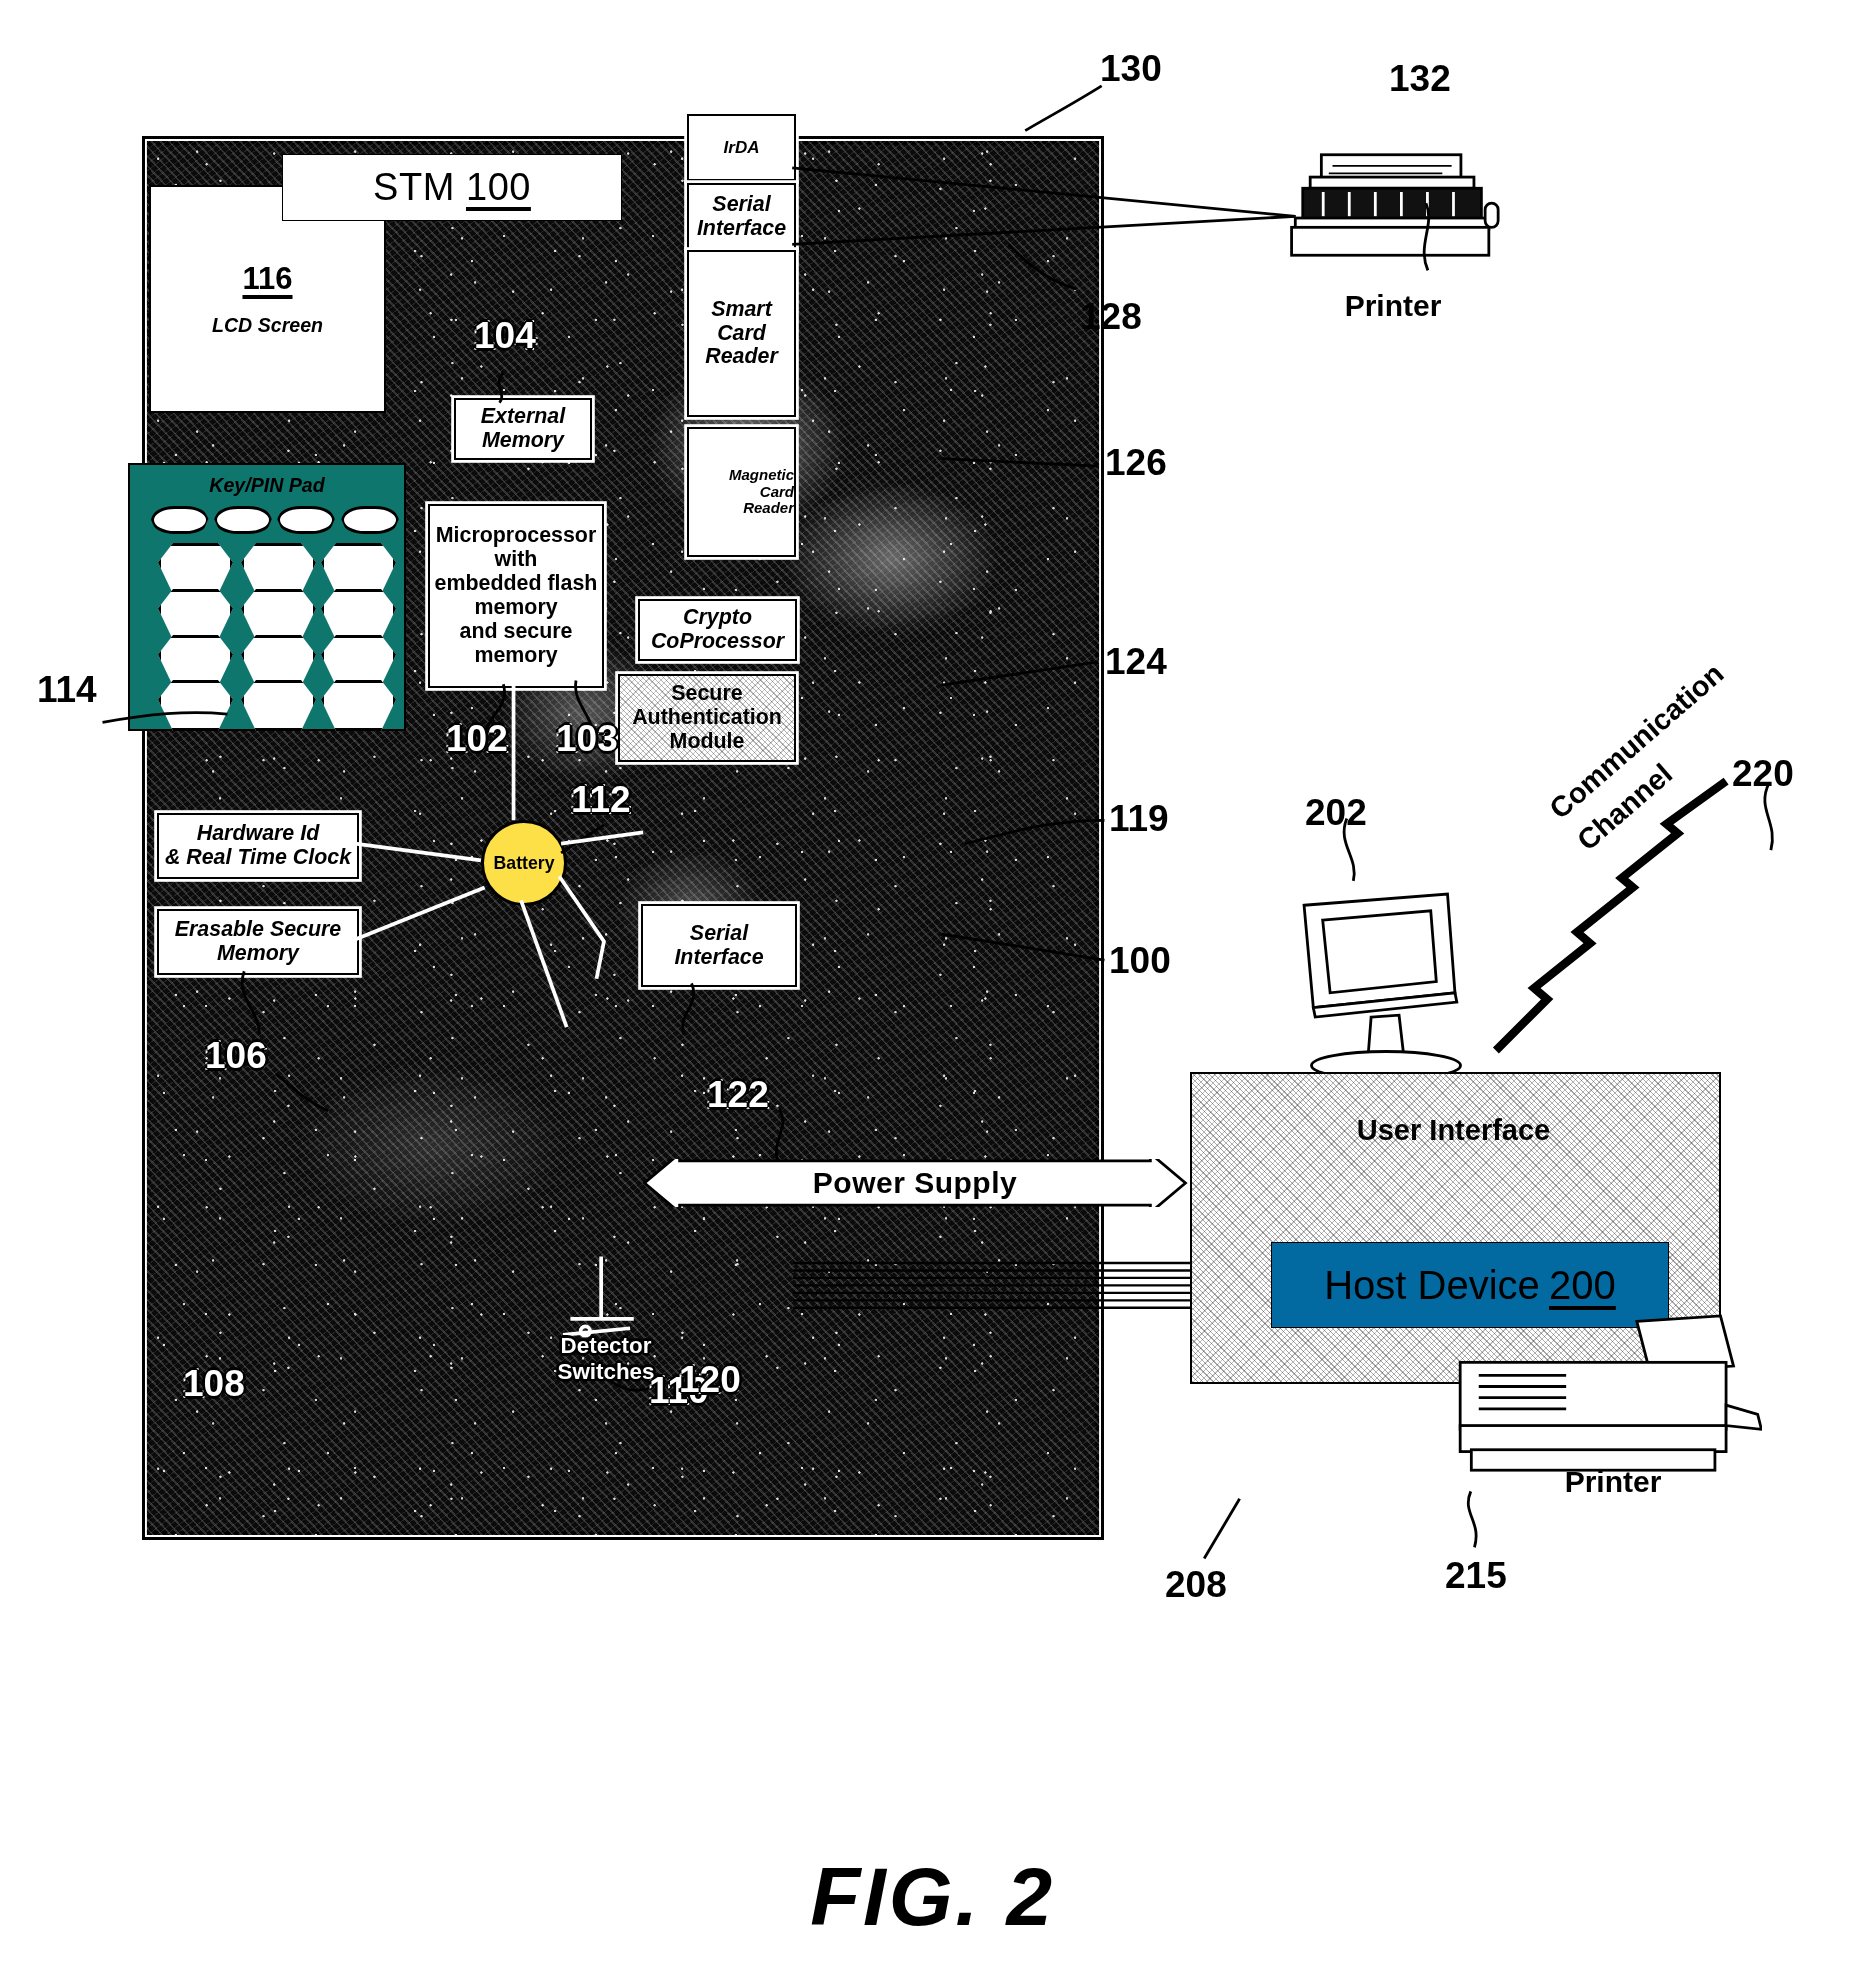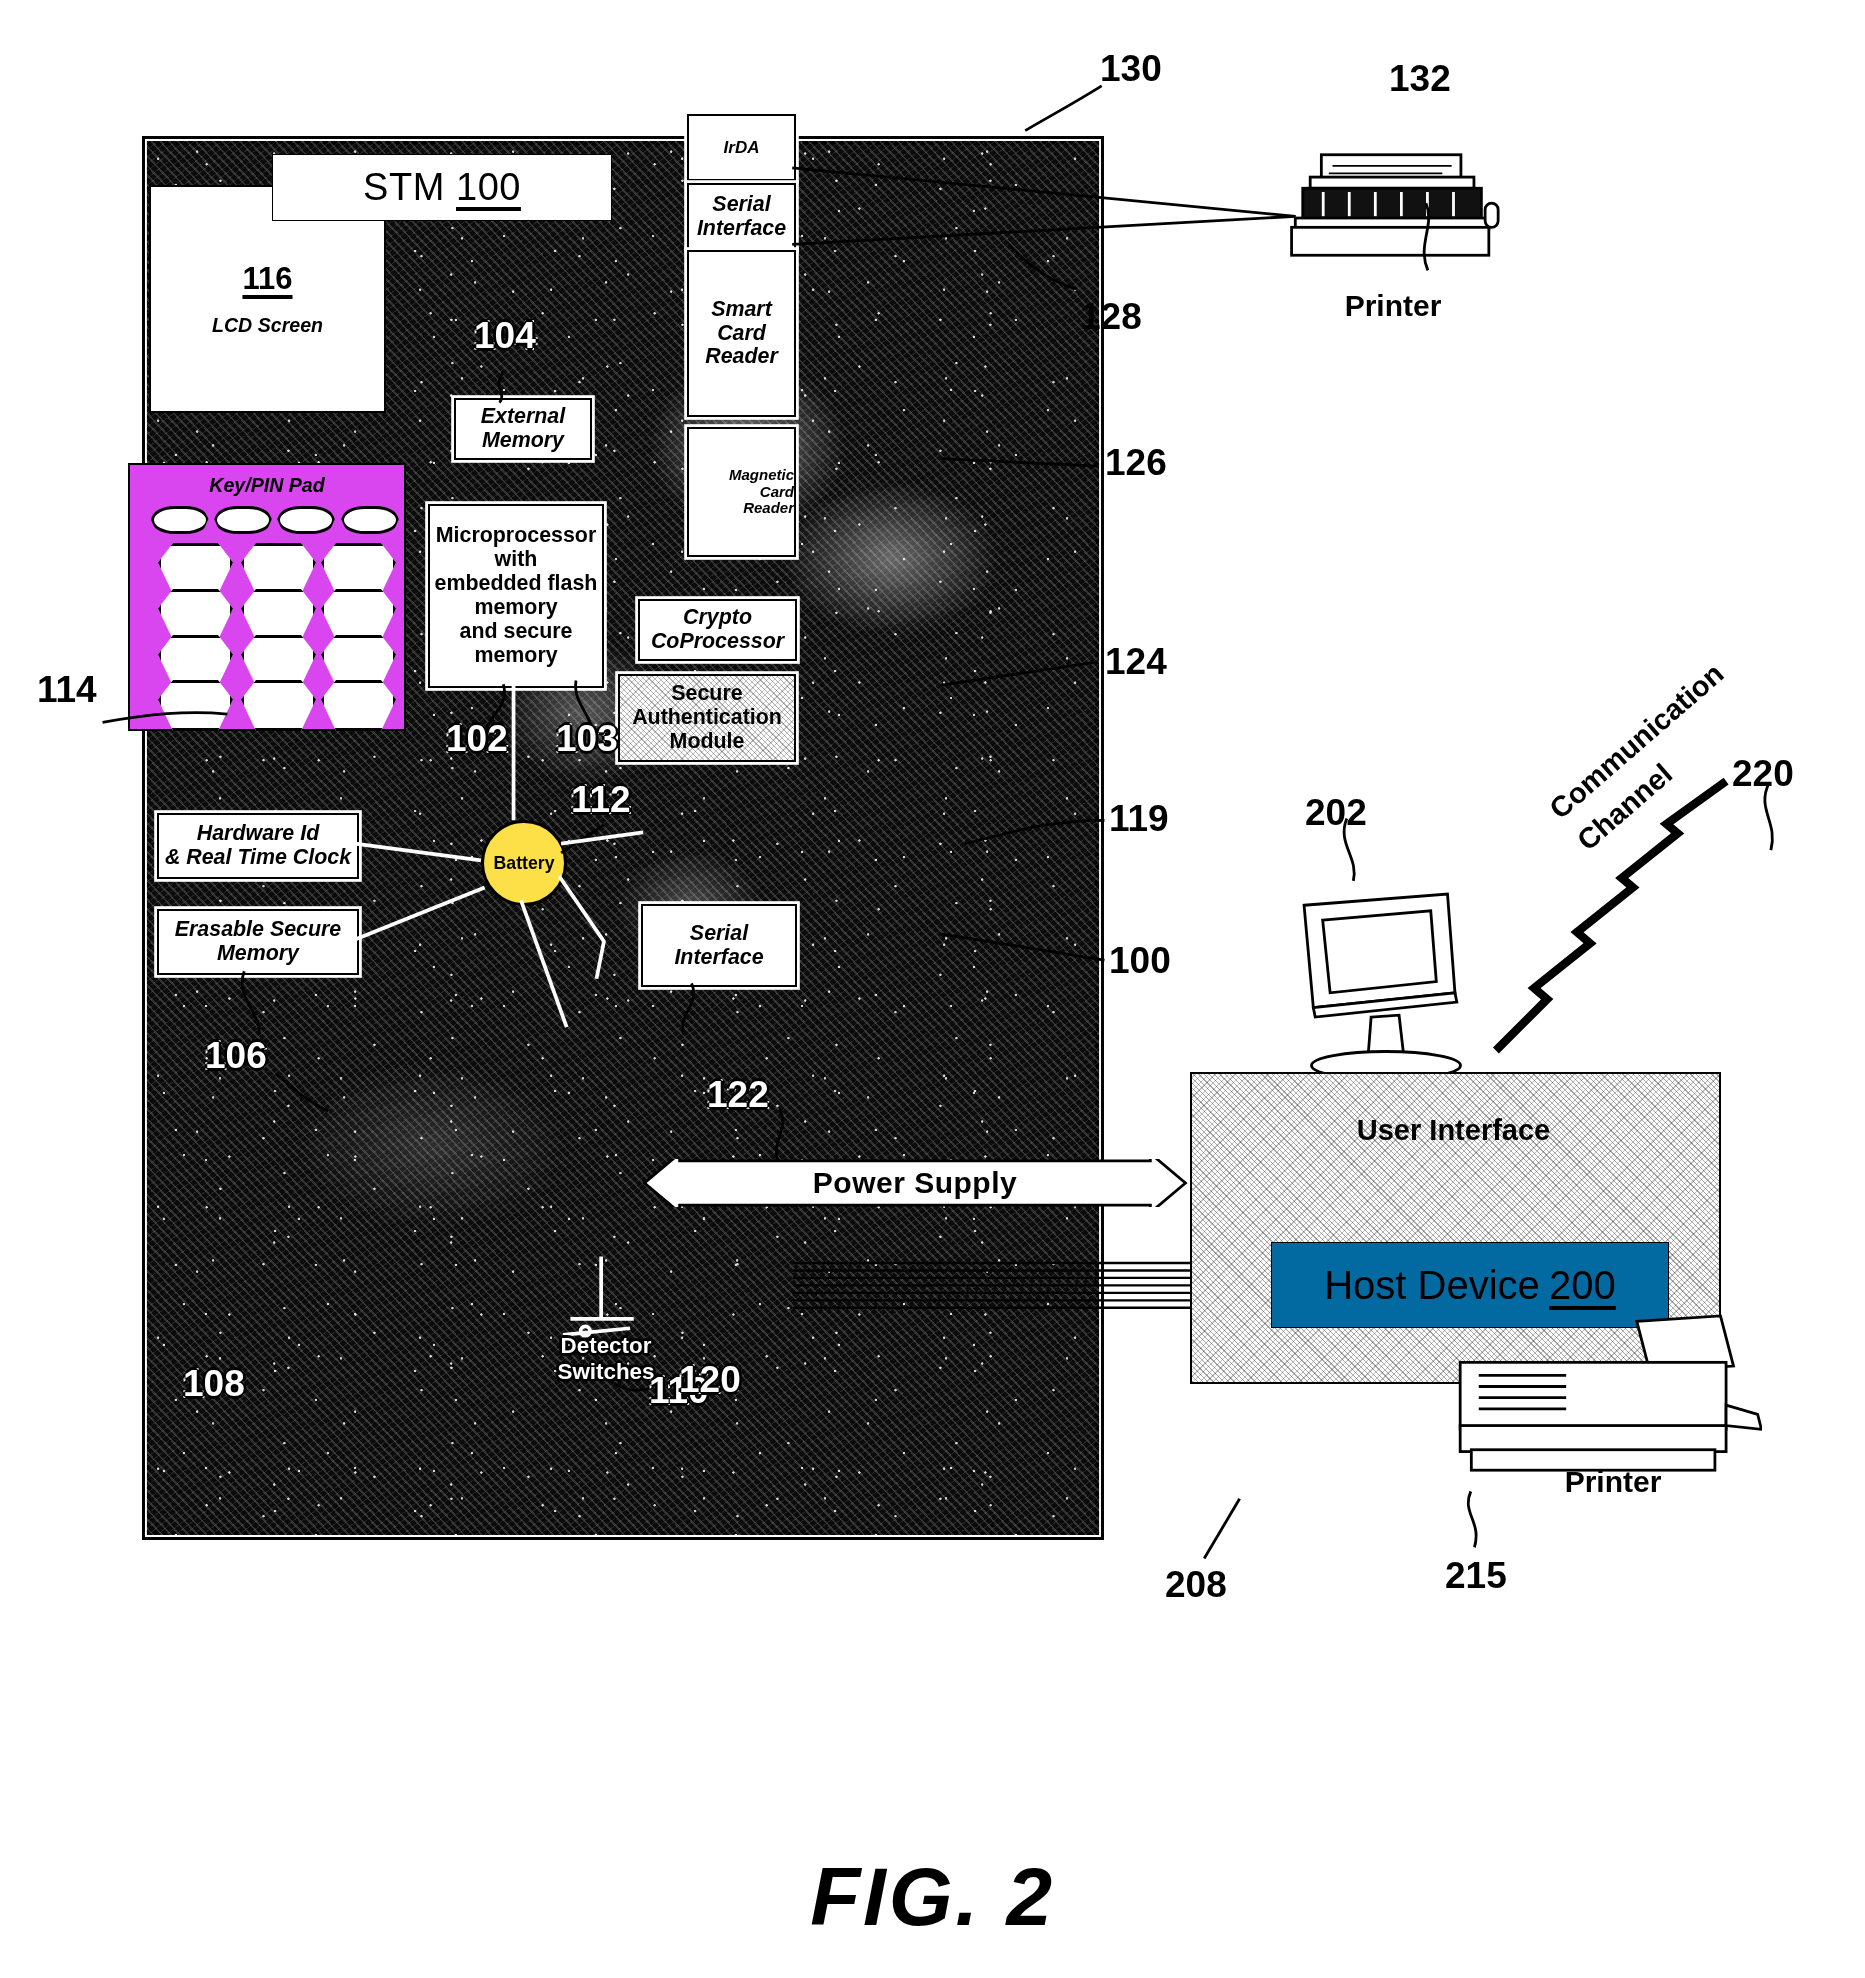--- a/index.html
+++ b/index.html
@@ -66,41 +66,41 @@
   .blk.plain{font-style:normal;}
   .blk.noisy{
     background:
       repeating-linear-gradient(45deg, rgba(0,0,0,.30) 0 0.9px, rgba(0,0,0,0) 0.9px 3.7px),
       repeating-linear-gradient(-45deg, rgba(0,0,0,.22) 0 0.9px, rgba(0,0,0,0) 0.9px 4.7px),
       #fff;
   }
 
   
   #title-box{
-    position:absolute;left:272px;top:154px;width:338px;height:65px;
+    position:absolute;left:282px;top:154px;width:338px;height:65px;
     background:#fff;border:1.9px solid #000;display:flex;align-items:center;
     justify-content:center;z-index:8;font-size:38px;letter-spacing:0.5px;
   }
   #title-box .und{text-decoration:underline;text-underline-offset:6.5px;
                   text-decoration-thickness:3.7px;margin-left:11.2px;}
 
   
   #lcd{
     position:absolute;left:149px;top:185px;width:233px;height:224px;
     background:#fff;border:2.8px solid #000;z-index:7;
     display:flex;flex-direction:column;align-items:center;justify-content:center;
   }
   #lcd .num{font-size:31px;font-weight:bold;text-decoration:underline;
             text-underline-offset:5.6px;text-decoration-thickness:3.7px;margin-bottom:17px;}
   #lcd .cap{font-size:19.6px;font-weight:bold;font-style:italic;}
 
   
   #keypad{
     position:absolute;left:128px;top:463px;width:274px;height:264px;
-    background:#d946ef;border:2.8px solid #000;z-index:7;
+    background:#0f766e;border:2.8px solid #000;z-index:7;
   }
   #keypad .kp-title{position:absolute;top:9.3px;left:0;right:0;text-align:center;
                     font-size:19.6px;font-weight:bold;font-style:italic;}
   .key{position:absolute;border:3.7px solid #000;background:#fff;}
   .key.small{width:52px;height:22.4px;
              border-radius:50% / 60%;
              clip-path:polygon(12% 0,88% 0,100% 45%,88% 100%,12% 100%,0 45%);}
   .key.big{width:69px;height:45px;
            clip-path:polygon(20% 0,80% 0,100% 38%,80% 100%,20% 100%,0 38%);}
 

